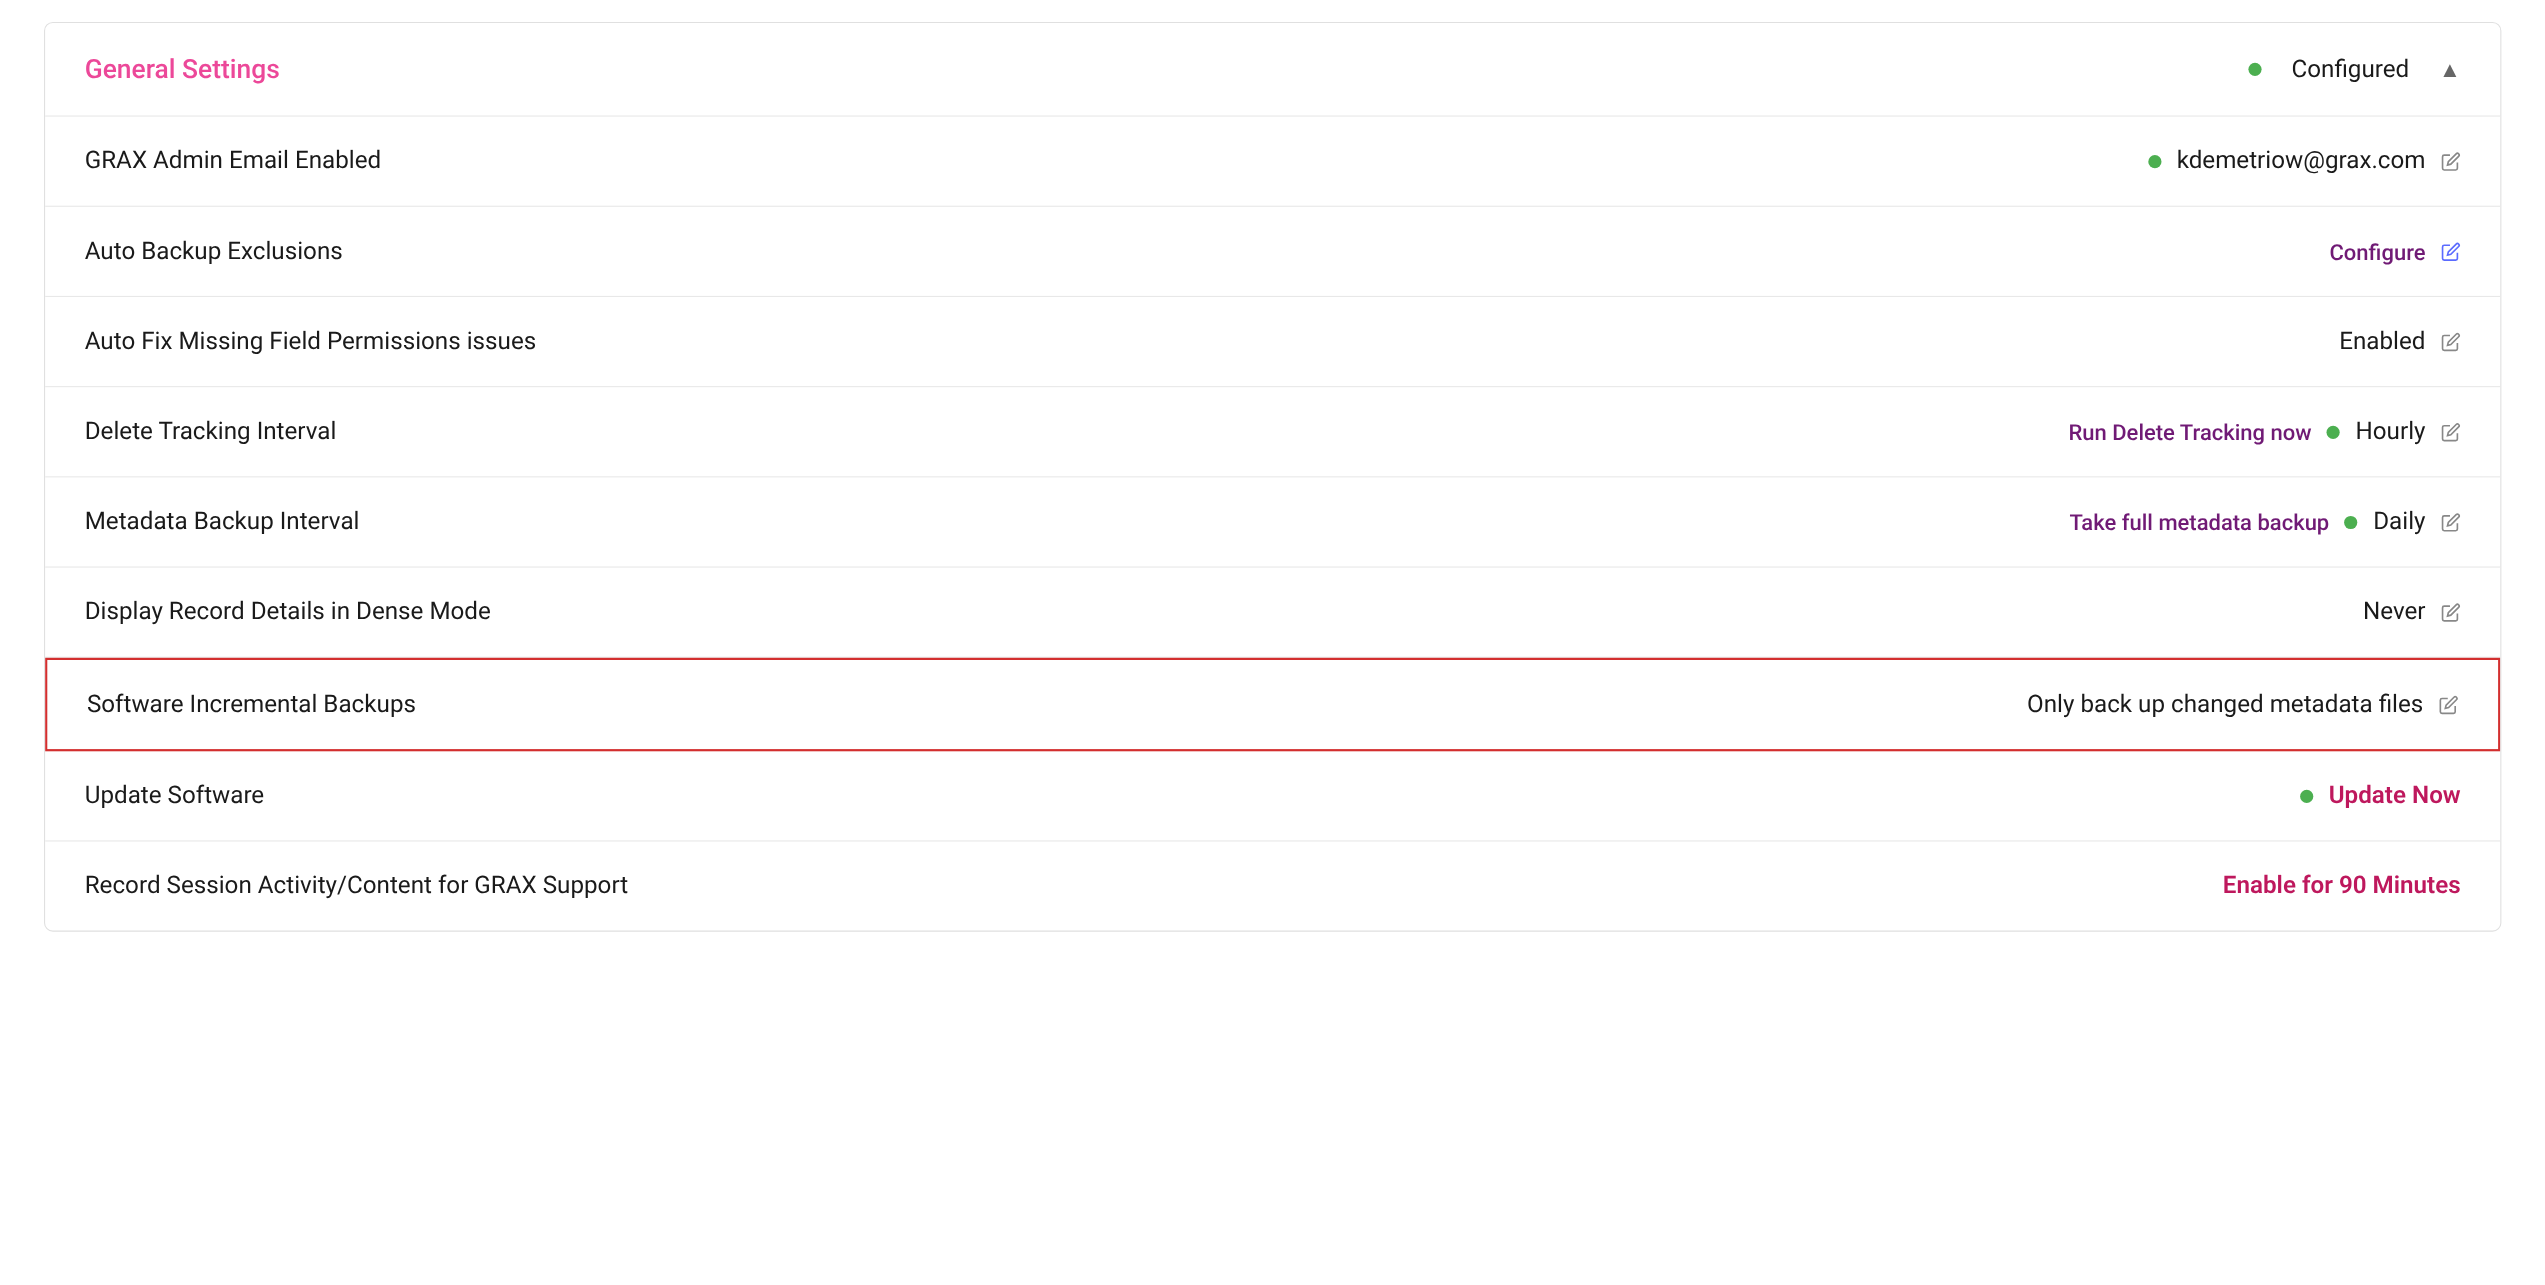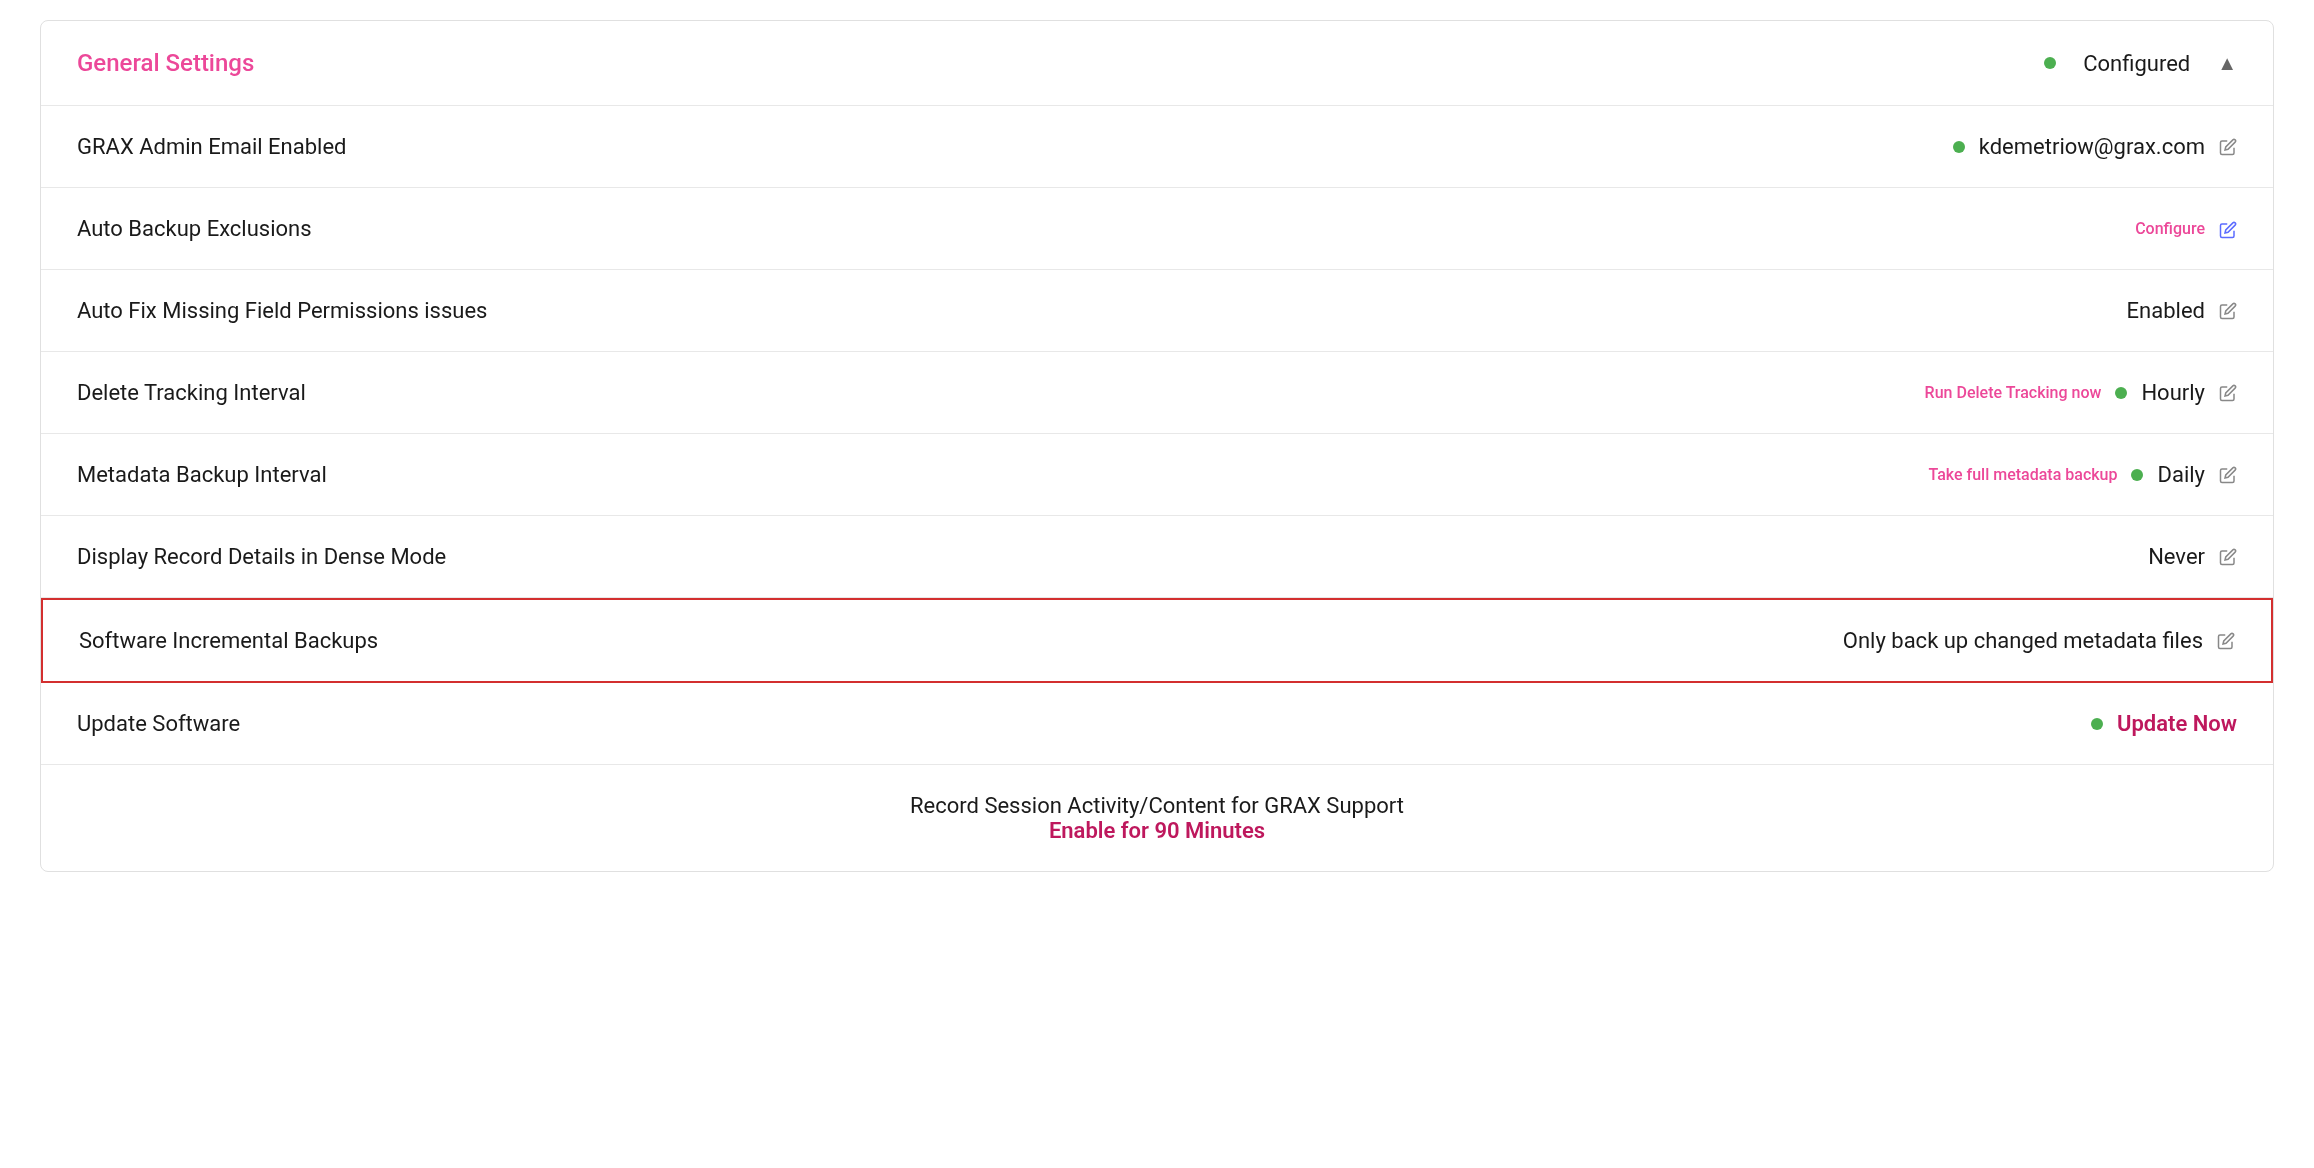--- a/index.html
+++ b/index.html
@@ -32,21 +32,20 @@
       display: flex;
       align-items: center;
       justify-content: space-between;
       padding: 28px 36px;
       border-bottom: 1px solid #e8e8e8;
       min-height: 80px;
     }
 
     .settings-row:last-child {
       border-bottom: none;
-      flex-direction: column;
     }
 
     .row-label {
       font-size: 22px;
       font-weight: 400;
       color: #1a1a1a;
     }
 
     .row-value {
       display: flex;
@@ -59,24 +58,24 @@
     .green-dot {
       width: 12px;
       height: 12px;
       background: #4caf50;
       border-radius: 50%;
       display: inline-block;
       flex-shrink: 0;
     }
 
     .link-text {
-      color: #ec4899;
+      color: #701a75;
       font-weight: 500;
       cursor: pointer;
-      font-size: 16px;
+      font-size: 20px;
       text-align: center;
     }
 
     .link-text-green {
       color: #be185d;
       font-weight: 600;
       cursor: pointer;
       font-size: 22px;
     }
 

